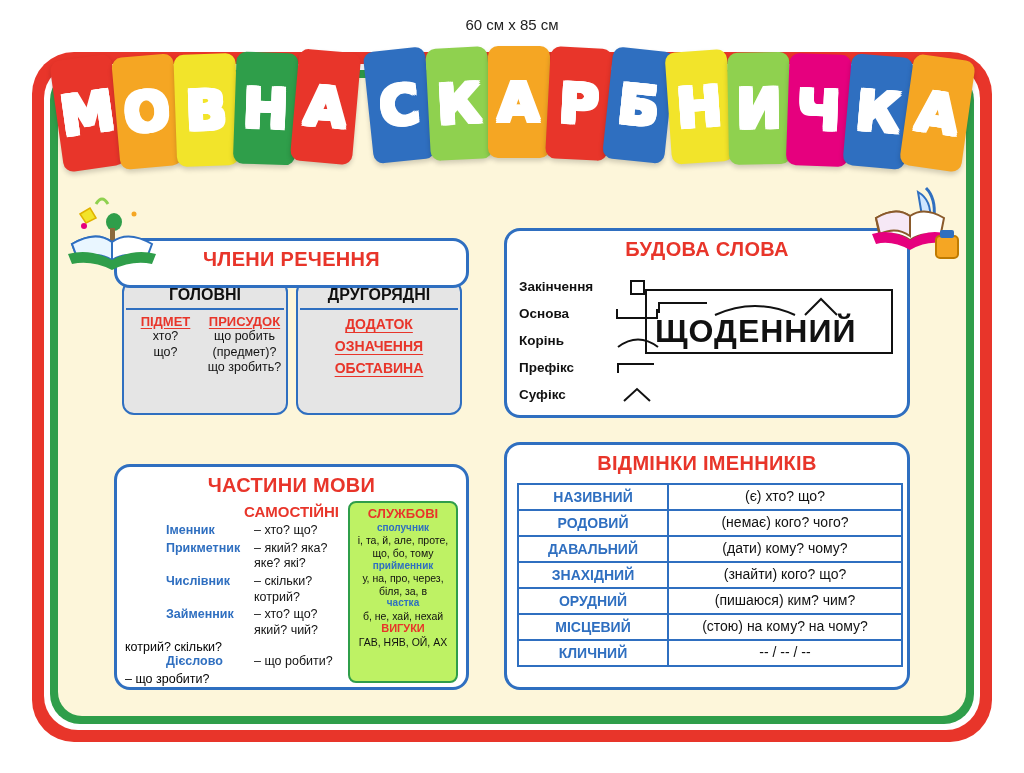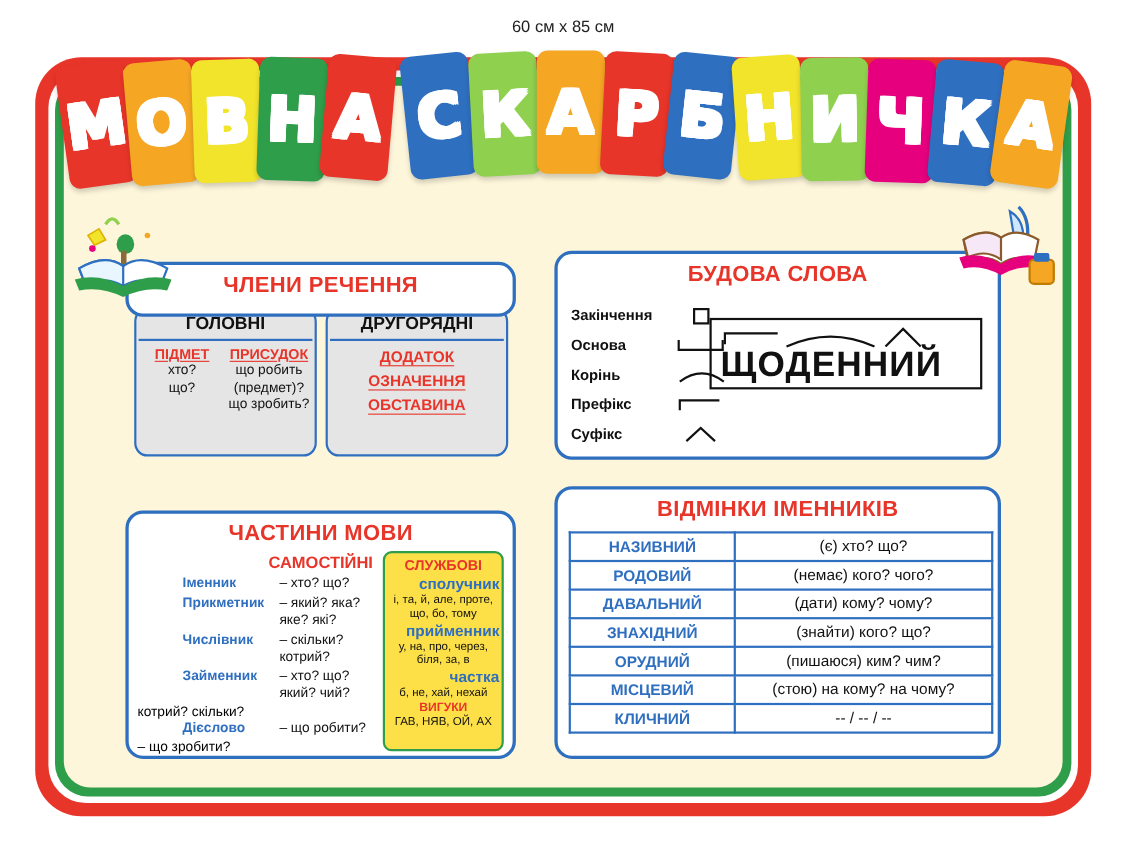--- a/index.html
+++ b/index.html
@@ -163,29 +163,29 @@
     font-size: 12.5px;
   }
   .prow { display: flex; margin-bottom: 2px; line-height: 1.25; padding-left: 41px; }
   .prow .pn { width: 88px; color: #2f6fc0; font-weight: bold; font-size: 12.5px; }
   .prow .pq { flex: 1; color: #111; }
   #service-box {
     position: absolute; right: 8px; top: 34px;
     width: 110px; height: 182px;
     border: 2px solid #2f9e4a;
     border-radius: 8px;
-    background: #fde047;
+    background: #bef264;
     text-align: center;
     padding: 3px 2px;
     font-size: 10.5px;
     line-height: 1.22;
     color: #111;
   }
   #service-box .sv-title { color: #e8352a; font-weight: bold; font-size: 13px; }
-  #service-box .sv-sub { color: #2f6fc0; font-weight: bold; font-size: 14px; text-align: right; }
+  #service-box .sv-sub { color: #2f6fc0; font-weight: bold; font-size: 10px; }
   #service-box .sv-vyh { color: #e8352a; font-weight: bold; font-size: 11px; }
 
   
   #panel-cases { left: 420px; top: 240px; width: 406px; height: 248px; }
   #cases-table {
     position: absolute; left: 10px; top: 38px;
     width: 386px;
     border-collapse: collapse;
   }
   #cases-table td {

